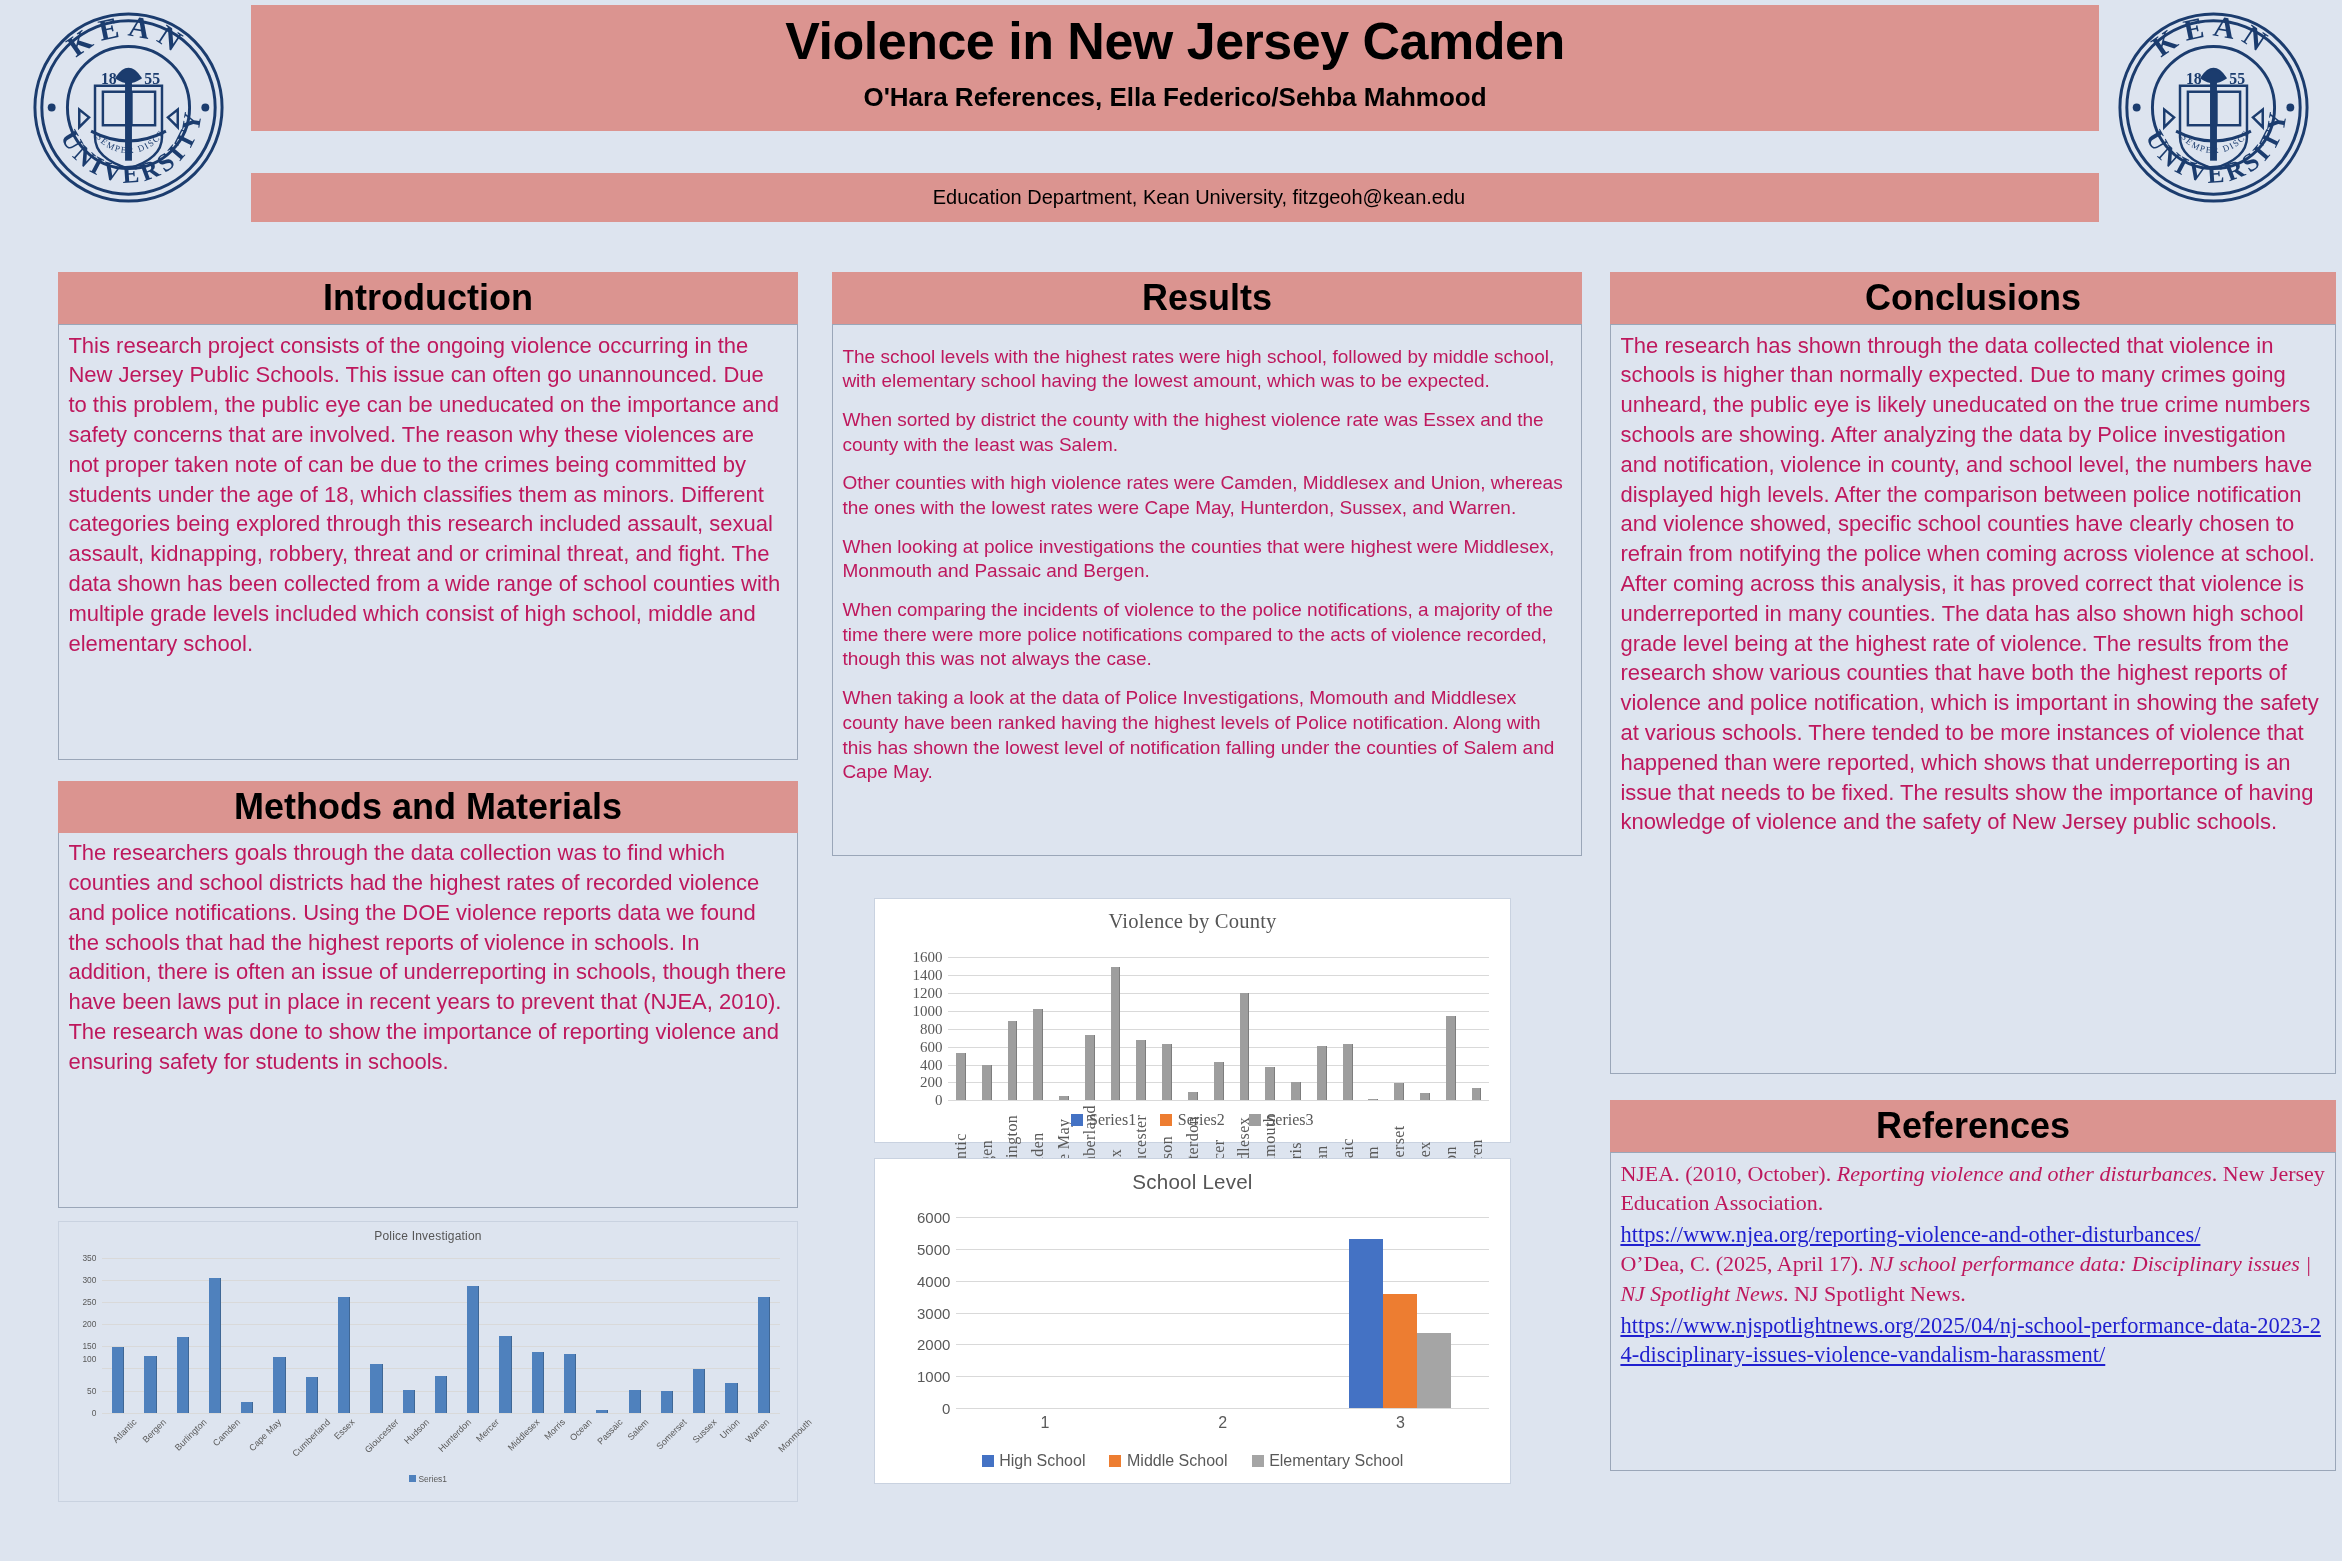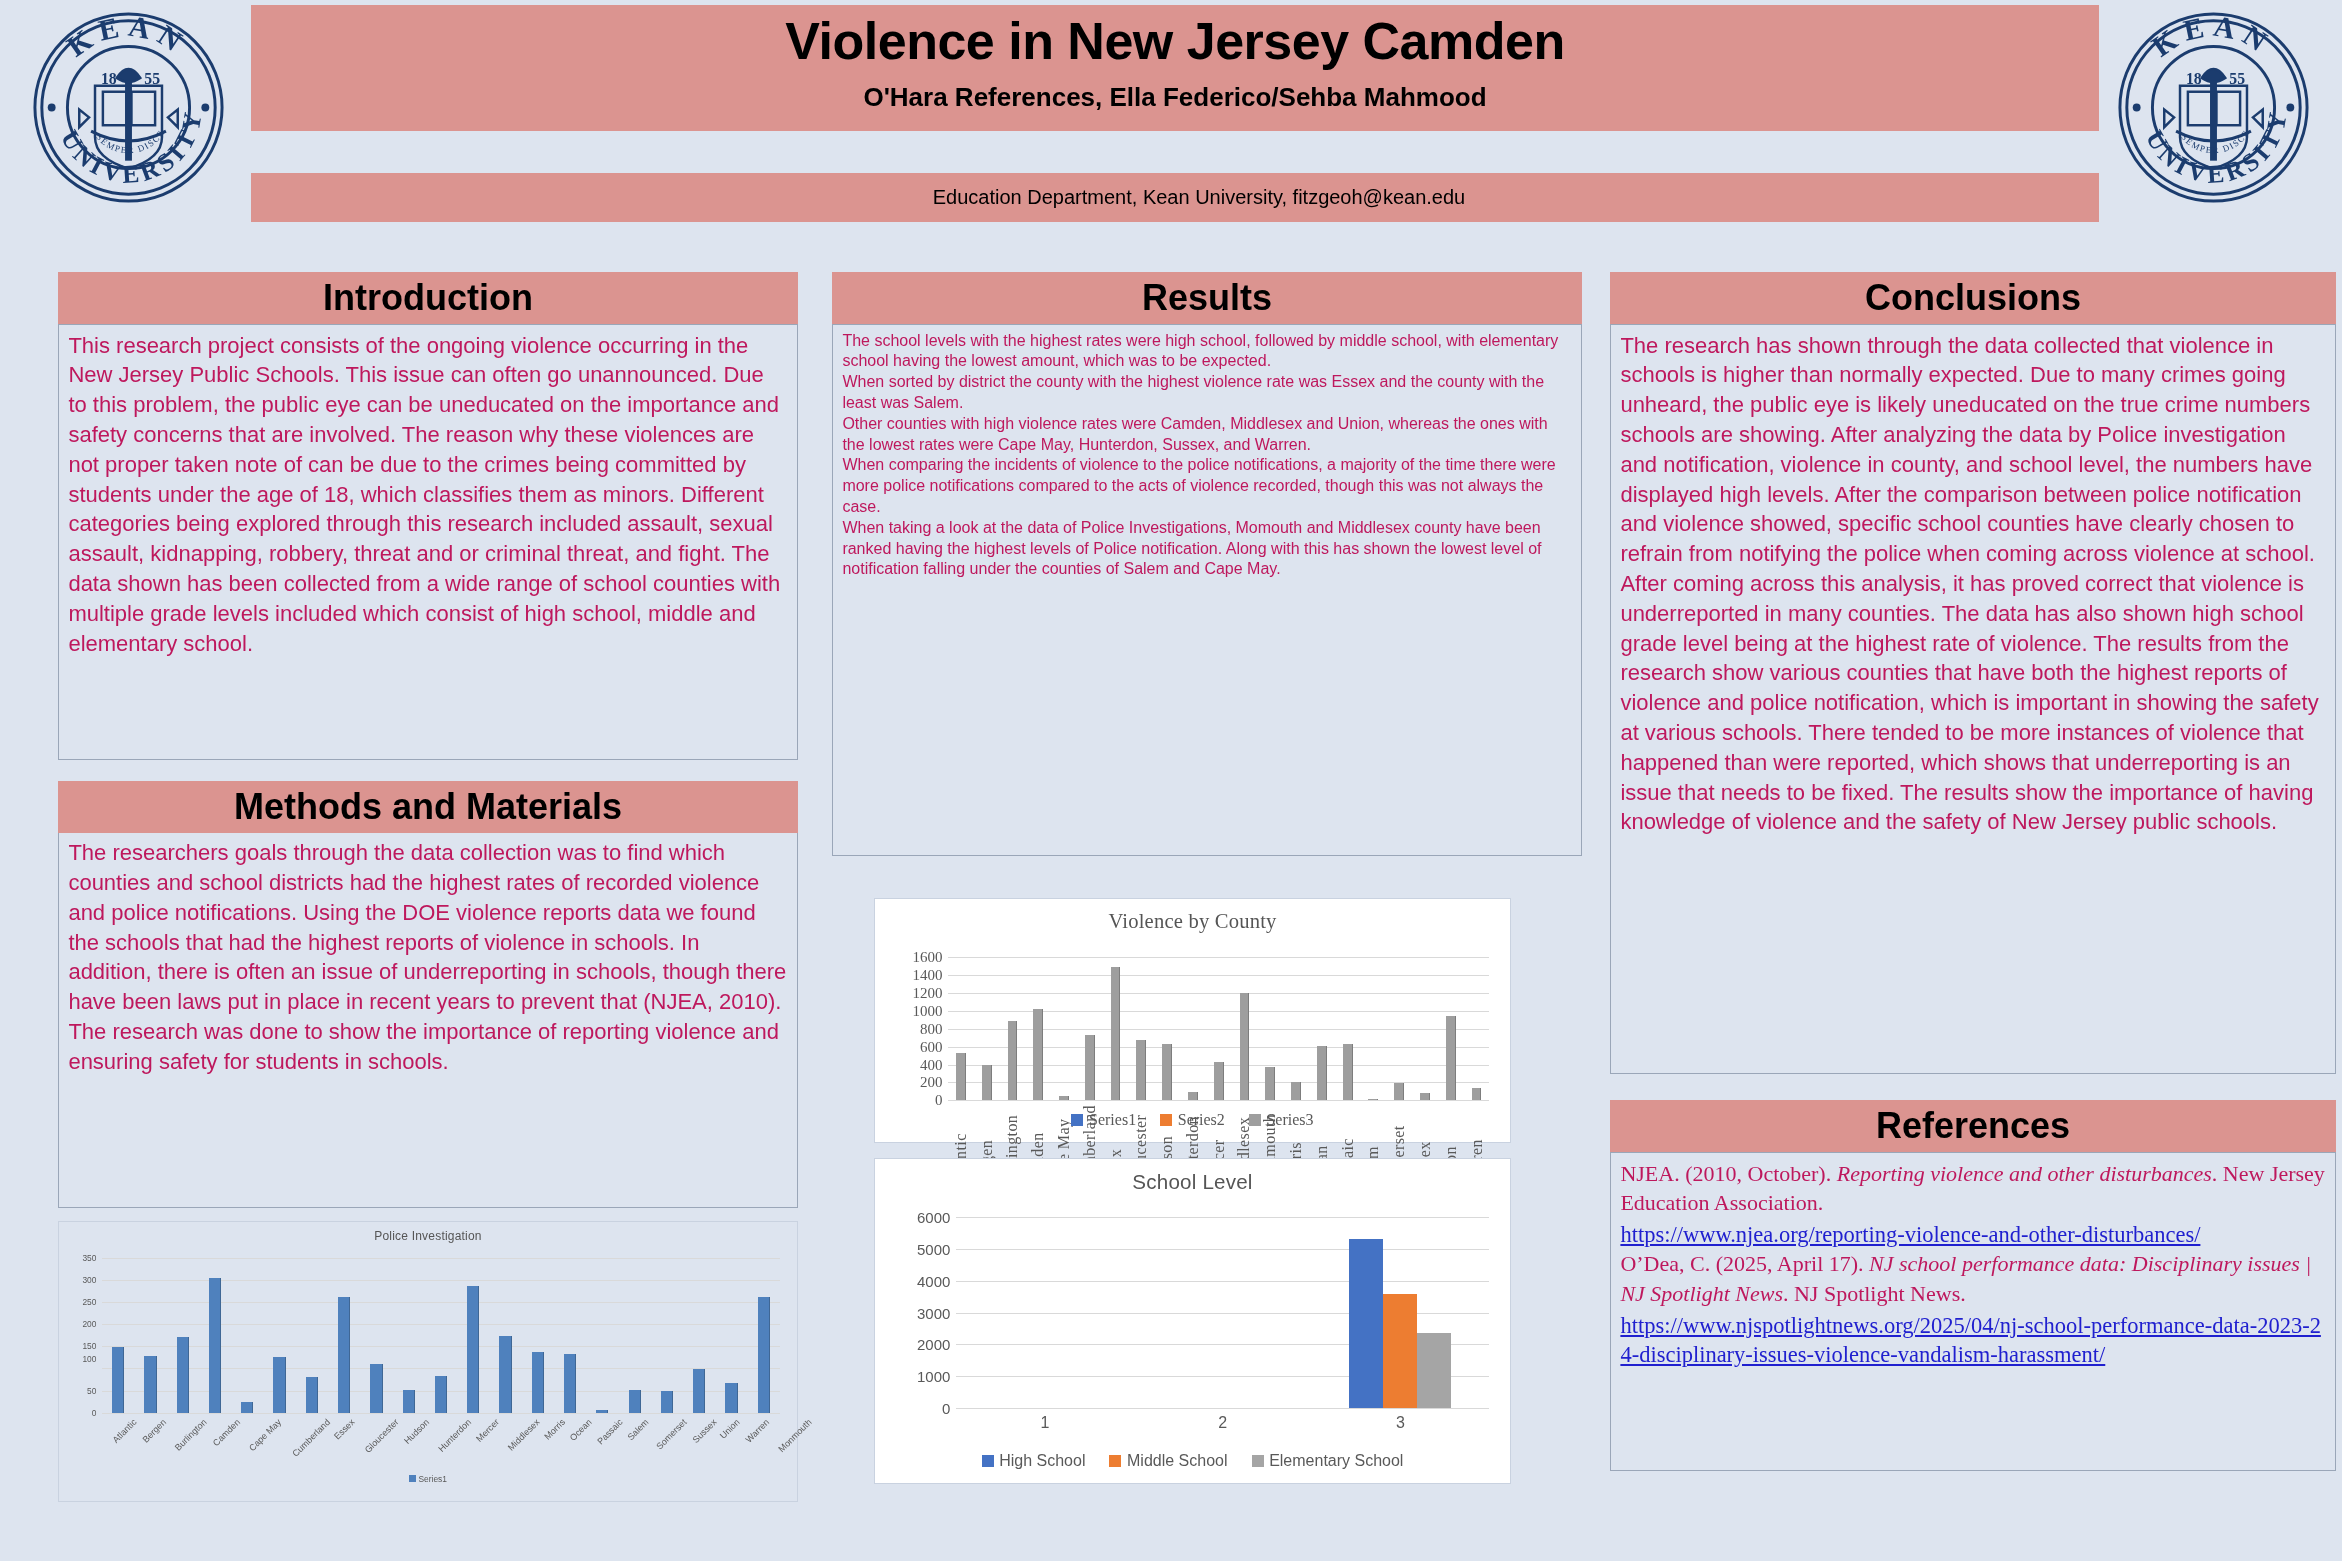--- a/index.html
+++ b/index.html
@@ -44,21 +44,21 @@
     background: #db9490; height: 52px;
     display: flex; align-items: center; justify-content: center;
   }
   .sec-head span { font-size: 36px; font-weight: bold; color: #000; }
 
   .sec-body {
     background: #dde4ef; border: 0.9px solid #9aa6b8;
     padding: 5.6px 9.4px 7.5px 9.4px;
   }
   .sec-body p { font-size: 22px; line-height: 1.355; color: #be185d; }
-  .body-sm p { font-size: 16px; line-height: 1.30; }
+  .body-sm p { font-size: 19px; line-height: 1.30; margin-top: 14px; }
 
   
   #introduction-body { height: 436px; }
   #methods-body { height: 375px; border-top: none; }
   #methods-head { margin-top: 20.6px; }
 
   
   #results-body { height: 532px; }
 
   
@@ -376,20 +376,21 @@
 
   <div class="col col-mid">
 
     <div class="sec-head">
       <span>Results</span>
     </div>
     <div class="sec-body body-sm" id="results-body">
       <p>The school levels with the highest rates were high school, followed by middle school, with elementary school having the lowest amount, which was to be expected.</p>
       <p>When sorted by district the county with the highest violence rate was Essex and the county with the least was Salem.</p>
       <p>Other counties with high violence rates were Camden, Middlesex and Union, whereas the ones with the lowest rates were Cape May, Hunterdon, Sussex, and Warren.</p>
+      <p>When looking at police investigations the counties that were highest were Middlesex, Monmouth and Passaic and Bergen.</p>
       <p>When comparing the incidents of violence to the police notifications, a majority of the time there were more police notifications compared to the acts of violence recorded, though this was not always the case.</p>
       <p>When taking a look at the data of Police Investigations, Momouth and Middlesex county have been ranked having the highest levels of Police notification. Along with this has shown the lowest level of notification falling under the counties of Salem and Cape May.</p>
     </div>
 
     <div class="chart-box" style="height:245px; margin-top:42px; margin-left:42px; width:637px;font-family:Liberation Serif, serif;">
       <div class="chart-title">Violence by County</div>
       <div class="plot" id="vc-plot" style="position:absolute; left:73px; right:20.6px; top:58px; height:143px;">
           <div class="gridline" style="top: 143px;"></div>
           <div class="ylab" style="top: 143px;">0</div>
           <div class="gridline" style="top: 125px;"></div>

